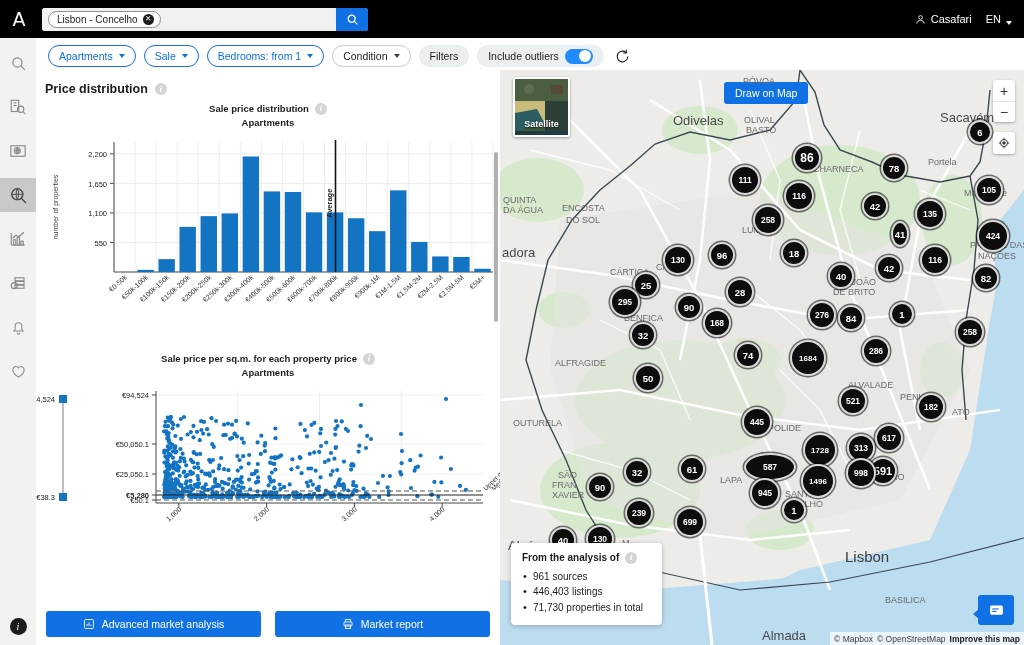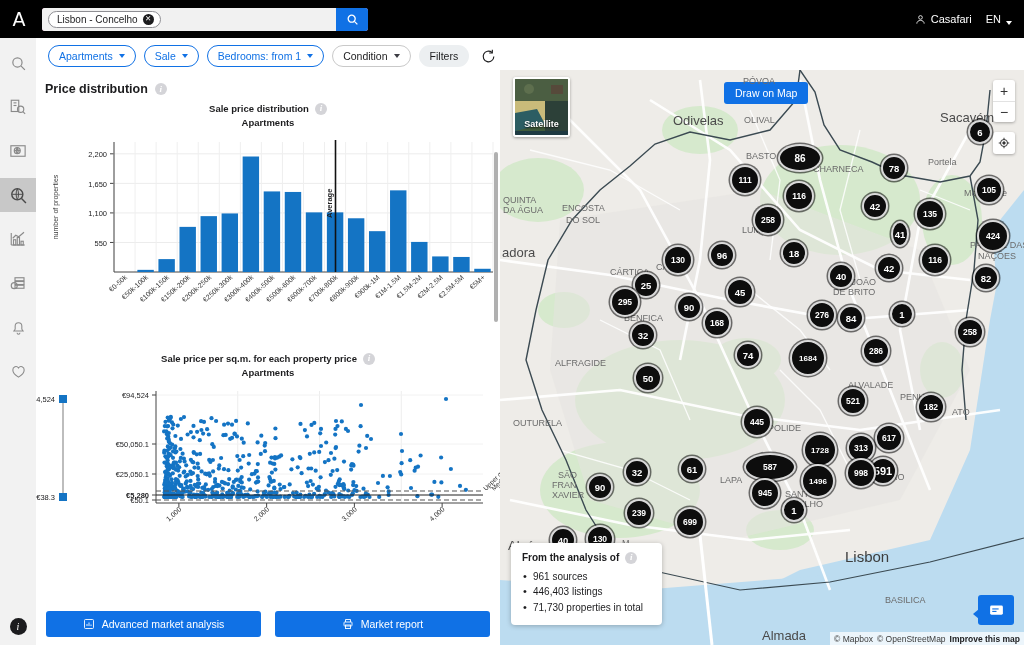--- a/index.html
+++ b/index.html
@@ -307,20 +307,26 @@
     <div class="pill blue">
       <span>Bedrooms: from 1</span>
       <span class="caret-blue"></span>
     </div>
     <div class="pill gray">
       <span>Condition</span>
       <span class="caret-gray"></span>
     </div>
     <div class="pill flat">
       <span>Filters</span>
+    </div>
+    <div class="pill flat">
+      <span>Include outliers</span>
+      <span class="toggle">
+          <span class="knob"></span>
+        </span>
     </div>
     <div class="refresh-btn">
       <svg width="17" height="17" viewBox="0 0 24 24" fill="none" stroke="#1c1c1e" stroke-width="1.6">
         <path d="M19.5 12a7.5 7.5 0 1 1-2.6-5.7"></path>
           <polyline points="17.4,2.6 17.4,7 13,7"></polyline>
       </svg>
     </div>
   </div>
 
   <div class="leftpanel">
@@ -1233,21 +1239,21 @@
           <line x1="12" y1="19" x2="12" y2="22.5"></line>
         <line x1="1.5" y1="12" x2="5" y2="12"></line>
           <line x1="19" y1="12" x2="22.5" y2="12"></line>
       </svg>
     </div>
 
     <div id="map-labels">
         <div class="maplabel" style="left: 243px; top: 6px;">PÓVOA</div>
         <div class="maplabel big" style="left: 173px; top: 43px;">Odivelas</div>
         <div class="maplabel" style="left: 244px; top: 45px;">OLIVAL</div>
-        <div class="maplabel" style="left: 246px; top: 55px; margin-top: 26px;">BASTO</div>
+        <div class="maplabel" style="left: 246px; top: 55px;">BASTO</div>
         <div class="maplabel big" style="left: 440px; top: 40px;">Sacavém</div>
         <div class="maplabel" style="left: 313px; top: 94px;">CHARNECA</div>
         <div class="maplabel" style="left: 428px; top: 87px;">Portela</div>
         <div class="maplabel" style="left: 464px; top: 118px;">Moscavide</div>
         <div class="maplabel" style="left: 3px; top: 125px;">QUINTA</div>
         <div class="maplabel" style="left: 3px; top: 135px;">DA ÁGUA</div>
         <div class="maplabel" style="left: 62px; top: 133px;">ENCOSTA</div>
         <div class="maplabel" style="left: 66px; top: 145px;">DO SOL</div>
         <div class="maplabel" style="left: 242px; top: 155px;">LUMIAR</div>
         <div class="maplabel" style="left: 470px; top: 170px;">PARQUE DAS</div>
@@ -1272,39 +1278,39 @@
         <div class="maplabel" style="left: 283px; top: 429px;">O VELHO</div>
         <div class="maplabel" style="left: 370px; top: 402px;">MORRO</div>
         <div class="maplabel city" style="left: 345px; top: 478px;">Lisbon</div>
         <div class="maplabel" style="left: 122px; top: 468px;">M</div>
         <div class="maplabel big" style="left: 8px; top: 468px;">Algés</div>
         <div class="maplabel big" style="left: 262px; top: 558px;">Almada</div>
         <div class="maplabel" style="left: 385px; top: 525px;">BASILICA</div>
       </div>
     <div id="map-markers">
         <div class="marker" style="left: 468px; top: 50px; width: 24px; height: 24px; font-size: 9.5px;">6</div>
-        <div class="marker" style="left: 278px; top: 74px; width: 44px; height: 28px; font-size: 10px;">86</div>
+        <div class="marker" style="left: 293px; top: 74px; width: 28px; height: 28px; font-size: 12px;">86</div>
         <div class="marker" style="left: 381px; top: 85px; width: 26px; height: 26px; font-size: 9.5px;">78</div>
         <div class="marker" style="left: 230px; top: 95px; width: 30px; height: 30px; font-size: 8.5px;">111</div>
         <div class="marker" style="left: 475px; top: 106px; width: 28px; height: 28px; font-size: 8.5px;">105</div>
         <div class="marker" style="left: 284px; top: 111px; width: 30px; height: 30px; font-size: 8.5px;">116</div>
         <div class="marker" style="left: 362px; top: 123px; width: 26px; height: 26px; font-size: 9.5px;">42</div>
         <div class="marker" style="left: 253px; top: 135px; width: 30px; height: 30px; font-size: 8.5px;">258</div>
         <div class="marker" style="left: 415px; top: 129px; width: 30px; height: 30px; font-size: 8.5px;">135</div>
         <div class="marker" style="left: 391px; top: 151px; width: 18px; height: 26px; font-size: 9.5px;">41</div>
         <div class="marker" style="left: 477px; top: 150px; width: 32px; height: 32px; font-size: 8.5px;">424</div>
         <div class="marker" style="left: 163px; top: 175px; width: 30px; height: 30px; font-size: 8.5px;">130</div>
         <div class="marker" style="left: 209px; top: 172px; width: 26px; height: 26px; font-size: 9.5px; text-align: right;">96</div>
         <div class="marker" style="left: 281px; top: 170px; width: 26px; height: 26px; font-size: 9.5px;">18</div>
         <div class="marker" style="left: 420px; top: 175px; width: 30px; height: 30px; font-size: 8.5px;">116</div>
         <div class="marker" style="left: 328px; top: 193px; width: 26px; height: 26px; font-size: 9.5px;">40</div>
         <div class="marker" style="left: 376px; top: 185px; width: 26px; height: 26px; font-size: 9.5px;">42</div>
         <div class="marker" style="left: 473px; top: 195px; width: 26px; height: 26px; font-size: 9.5px;">82</div>
         <div class="marker" style="left: 133px; top: 202px; width: 26px; height: 26px; font-size: 9.5px;">25</div>
-        <div class="marker" style="left: 226px; top: 208px; width: 28px; height: 28px; font-size: 9.5px;">45</div>
+        <div class="marker" style="left: 226px; top: 208px; width: 28px; height: 28px; font-size: 9.5px;">28</div>
         <div class="marker" style="left: 110px; top: 217px; width: 30px; height: 30px; font-size: 8.5px;">295</div>
         <div class="marker" style="left: 176px; top: 224px; width: 26px; height: 26px; font-size: 9.5px;">90</div>
         <div class="marker" style="left: 308px; top: 231px; width: 28px; height: 28px; font-size: 8.5px;">276</div>
         <div class="marker" style="left: 338px; top: 235px; width: 26px; height: 26px; font-size: 9.5px;">84</div>
         <div class="marker" style="left: 390px; top: 232px; width: 24px; height: 24px; font-size: 9.5px;">1</div>
         <div class="marker" style="left: 203px; top: 239px; width: 28px; height: 28px; font-size: 8.5px;">168</div>
         <div class="marker" style="left: 456px; top: 248px; width: 28px; height: 28px; font-size: 8.5px;">258</div>
         <div class="marker" style="left: 130px; top: 252px; width: 26px; height: 26px; font-size: 9.5px;">32</div>
         <div class="marker" style="left: 362px; top: 267px; width: 28px; height: 28px; font-size: 8.5px;">286</div>
         <div class="marker" style="left: 235px; top: 272px; width: 26px; height: 26px; font-size: 9.5px;">74</div>

